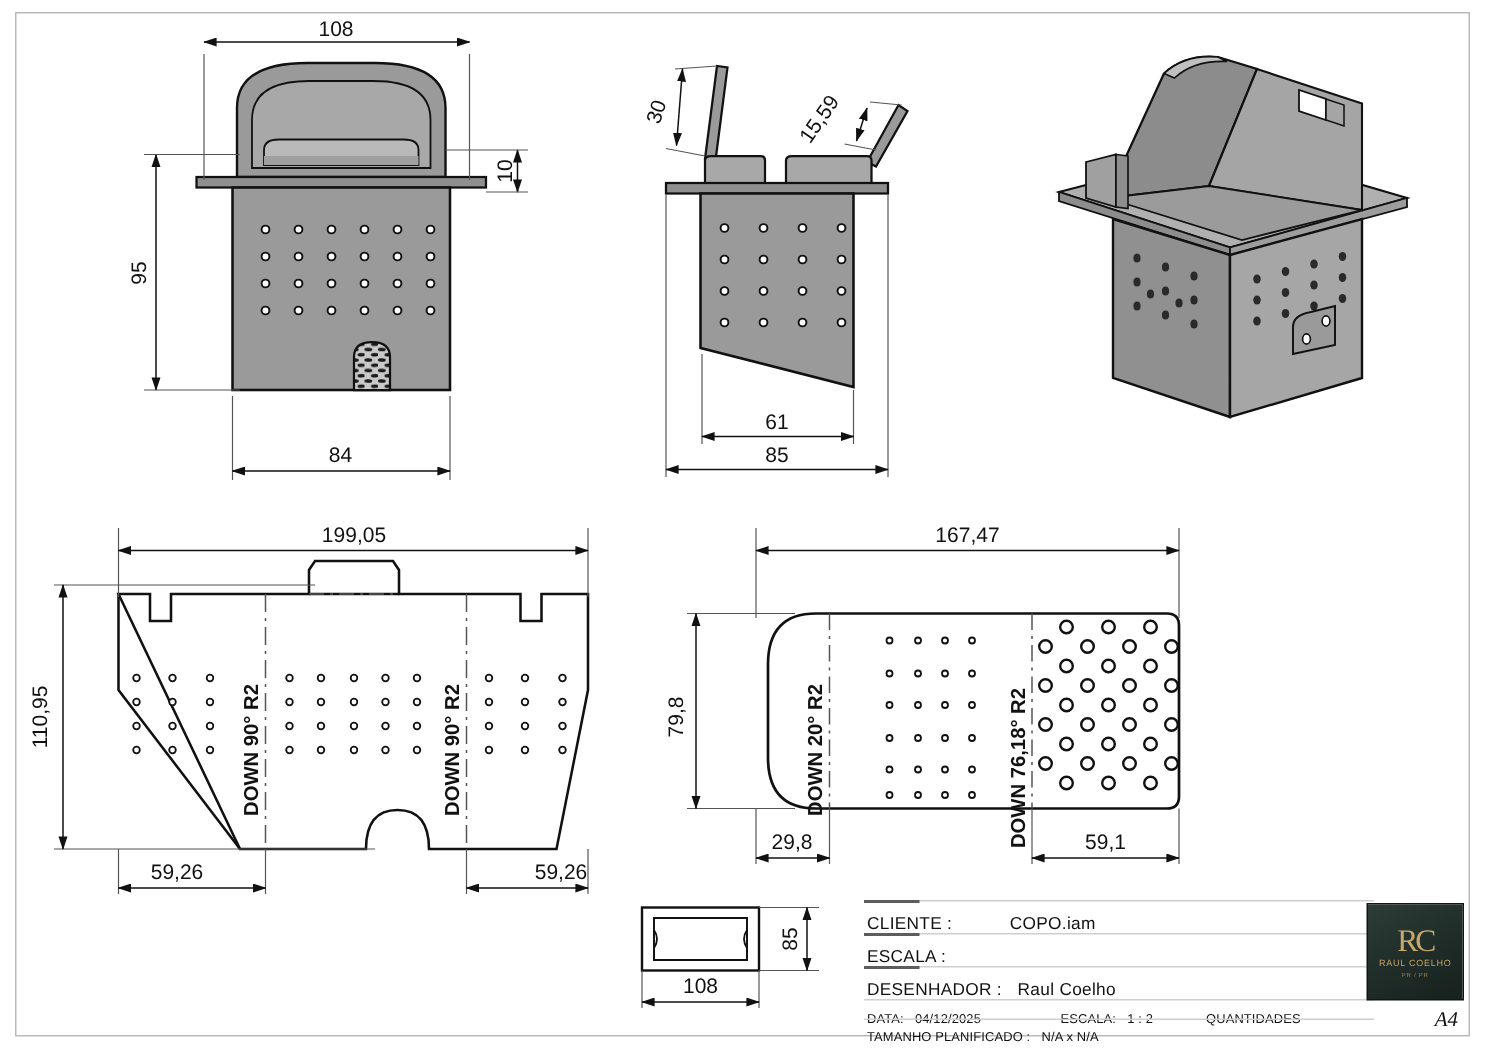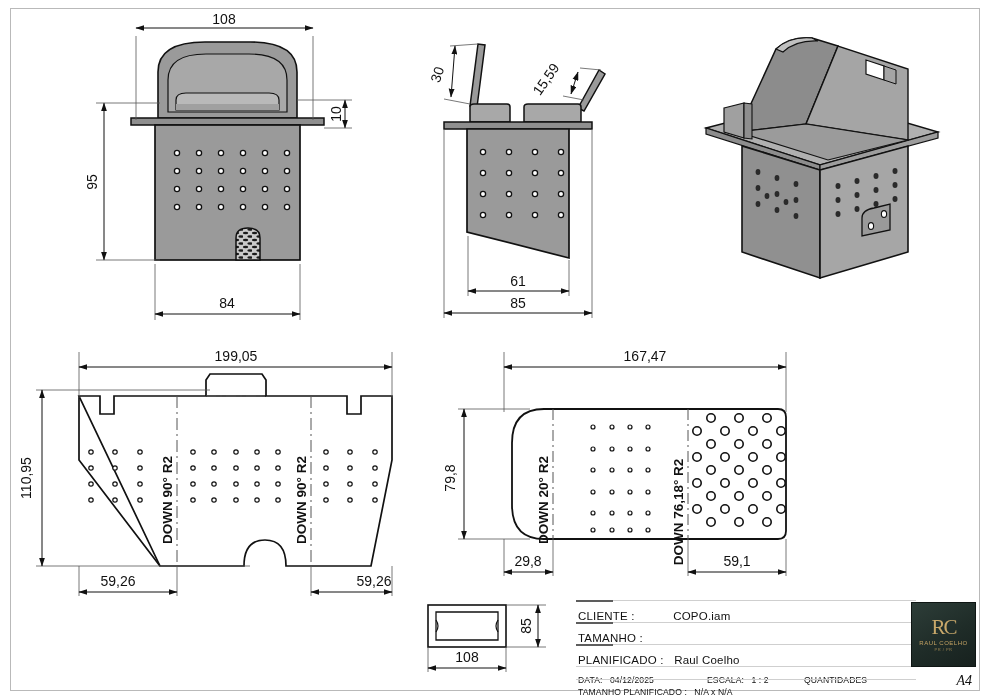--- a/index.html
+++ b/index.html
@@ -422,29 +422,29 @@
 
     <div class="tb-row" style="position:absolute;left:2px;top:6px;">
       <span class="tb-label">CLIENTE :</span>
       <span class="tb-label" style="margin-left:6px;padding-left:28px;">COPO.iam</span>
     </div>
 
     <div class="tb-rule-light" style="left:0;top:22px;width:340px;"></div>
     <div class="tb-rule-dark" style="left:0;top:22px;width:37px;"></div>
 
     <div class="tb-row" style="position:absolute;left:2px;top:28px;">
-      <span class="tb-label">TAMANHO :</span>
+      <span class="tb-label">ESCALA :</span>
       <span class="tb-label" style="margin-left:6px;"></span>
     </div>
 
     <div class="tb-rule-light" style="left:0;top:44px;width:340px;"></div>
     <div class="tb-rule-dark" style="left:0;top:44px;width:37px;"></div>
 
     <div class="tb-row" style="position:absolute;left:2px;top:50px;">
-      <span class="tb-label">PLANIFICADO :</span>
+      <span class="tb-label">DESENHADOR :</span>
       <span class="tb-label" style="margin-left:6px;">Raul Coelho</span>
     </div>
 
     <div class="tb-rule-light" style="left:0;top:66px;width:340px;"></div>
 
     <div style="position:absolute;left:2px;top:69px;">
       <span class="tb-small">DATA:</span>
       <span class="tb-small" style="margin-left:3px;">04/12/2025</span>
     </div>
     <div style="position:absolute;left:131px;top:69px;">

